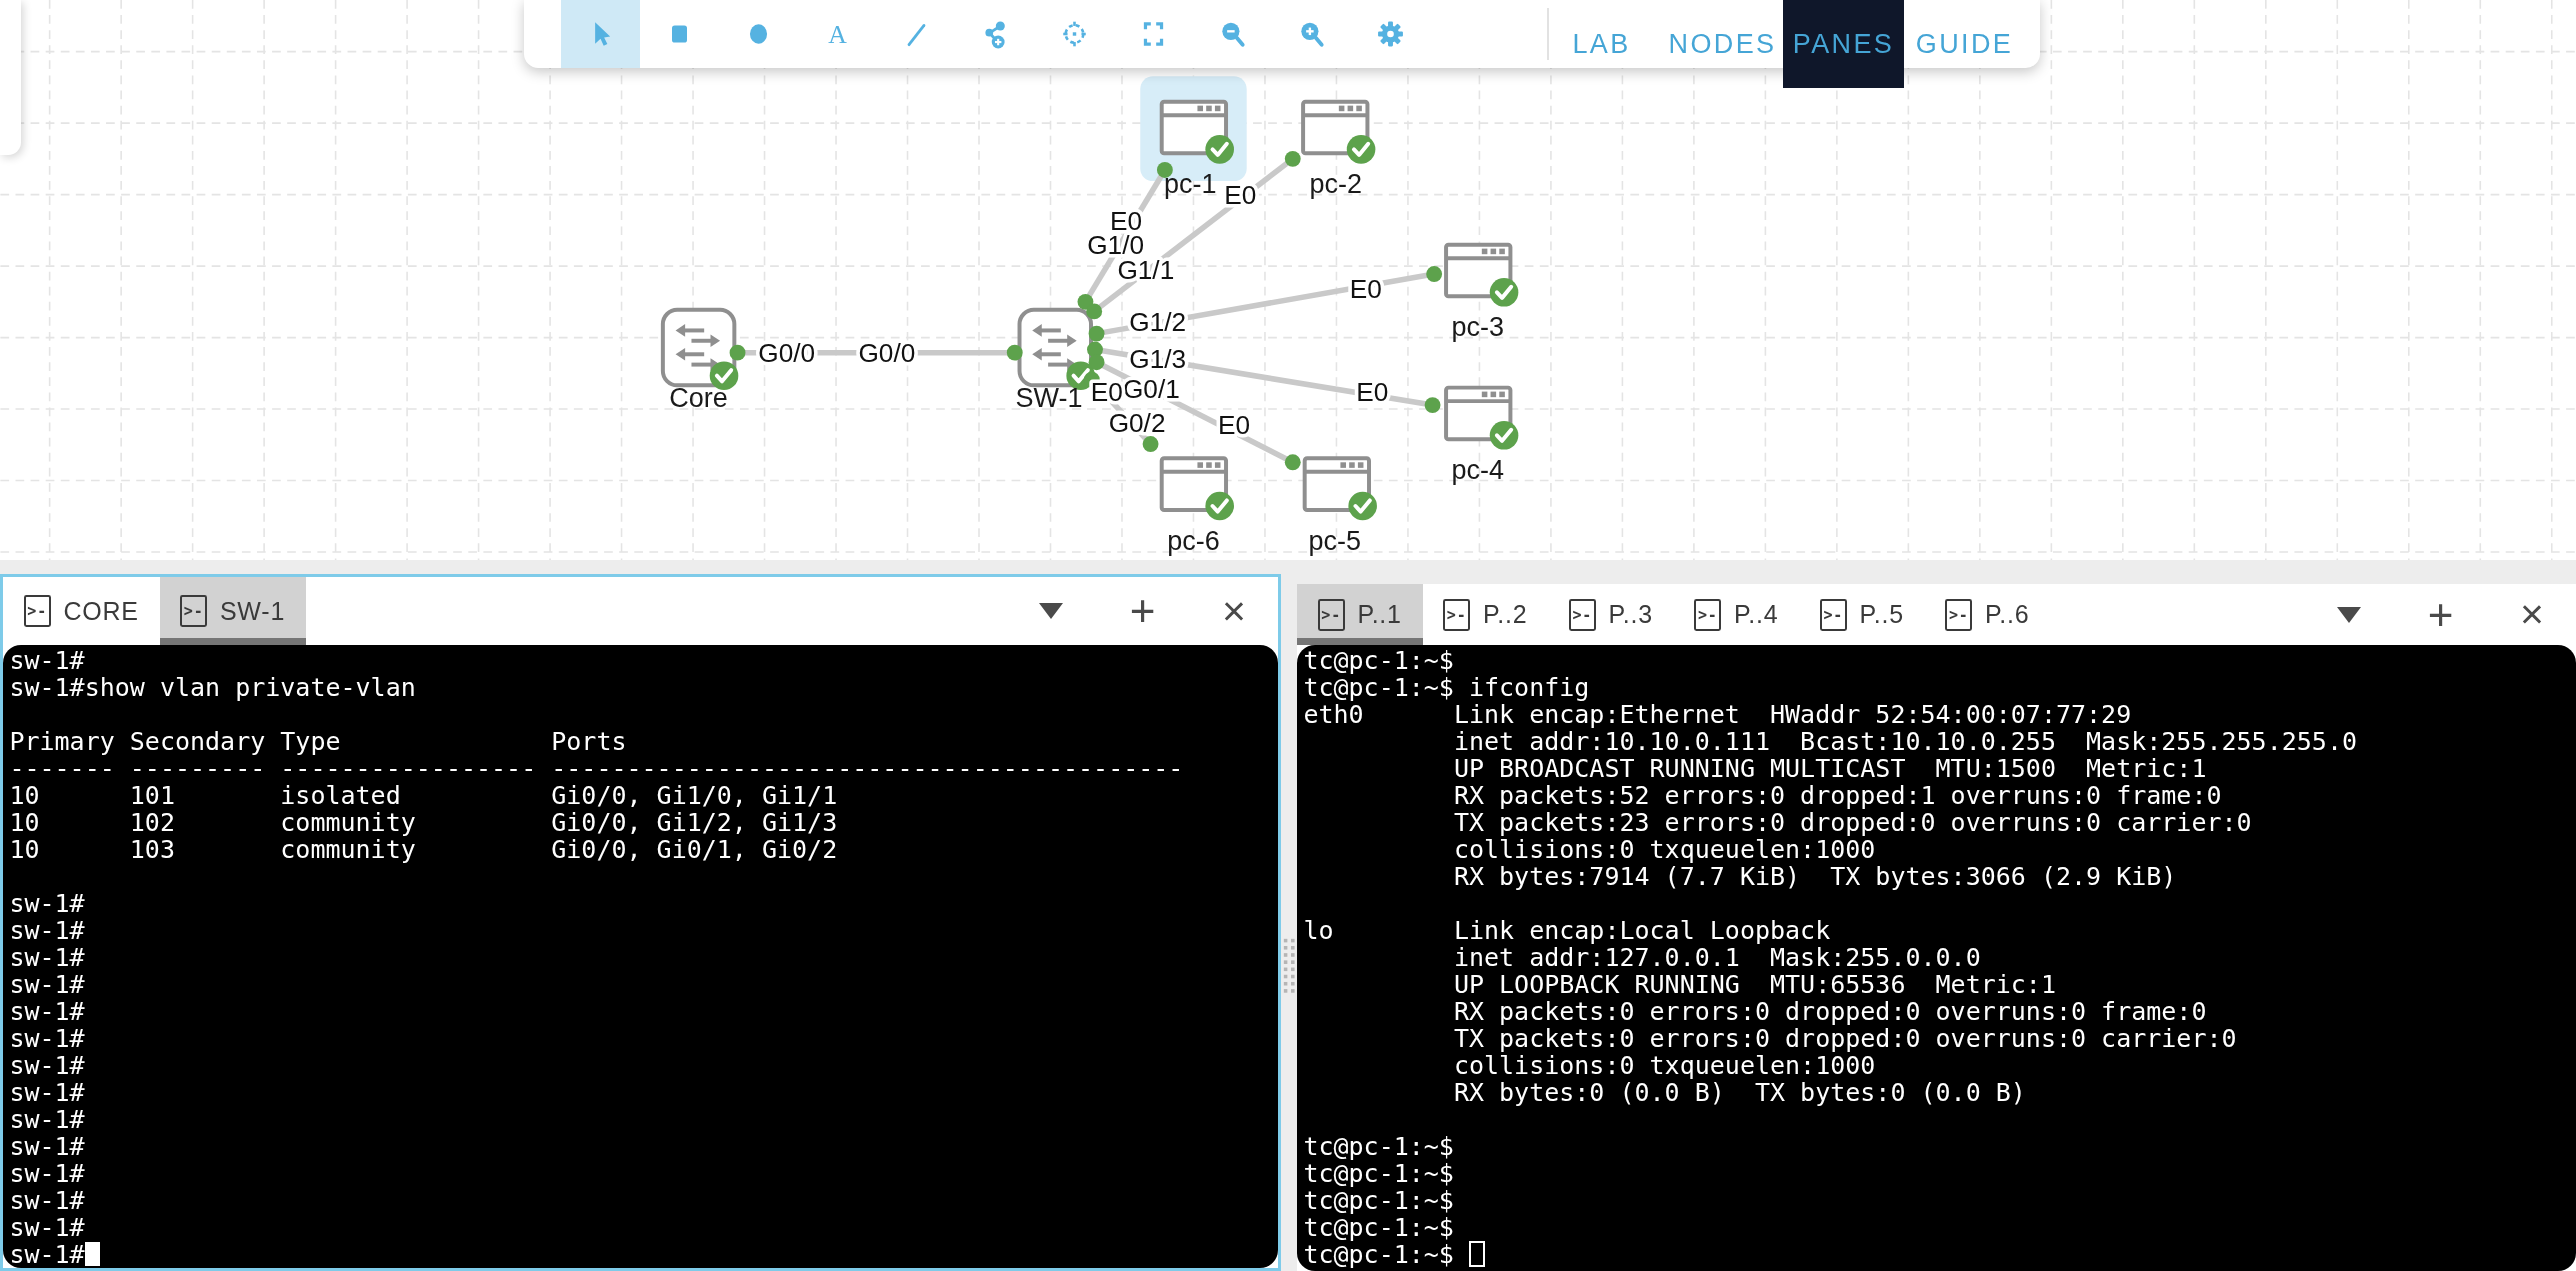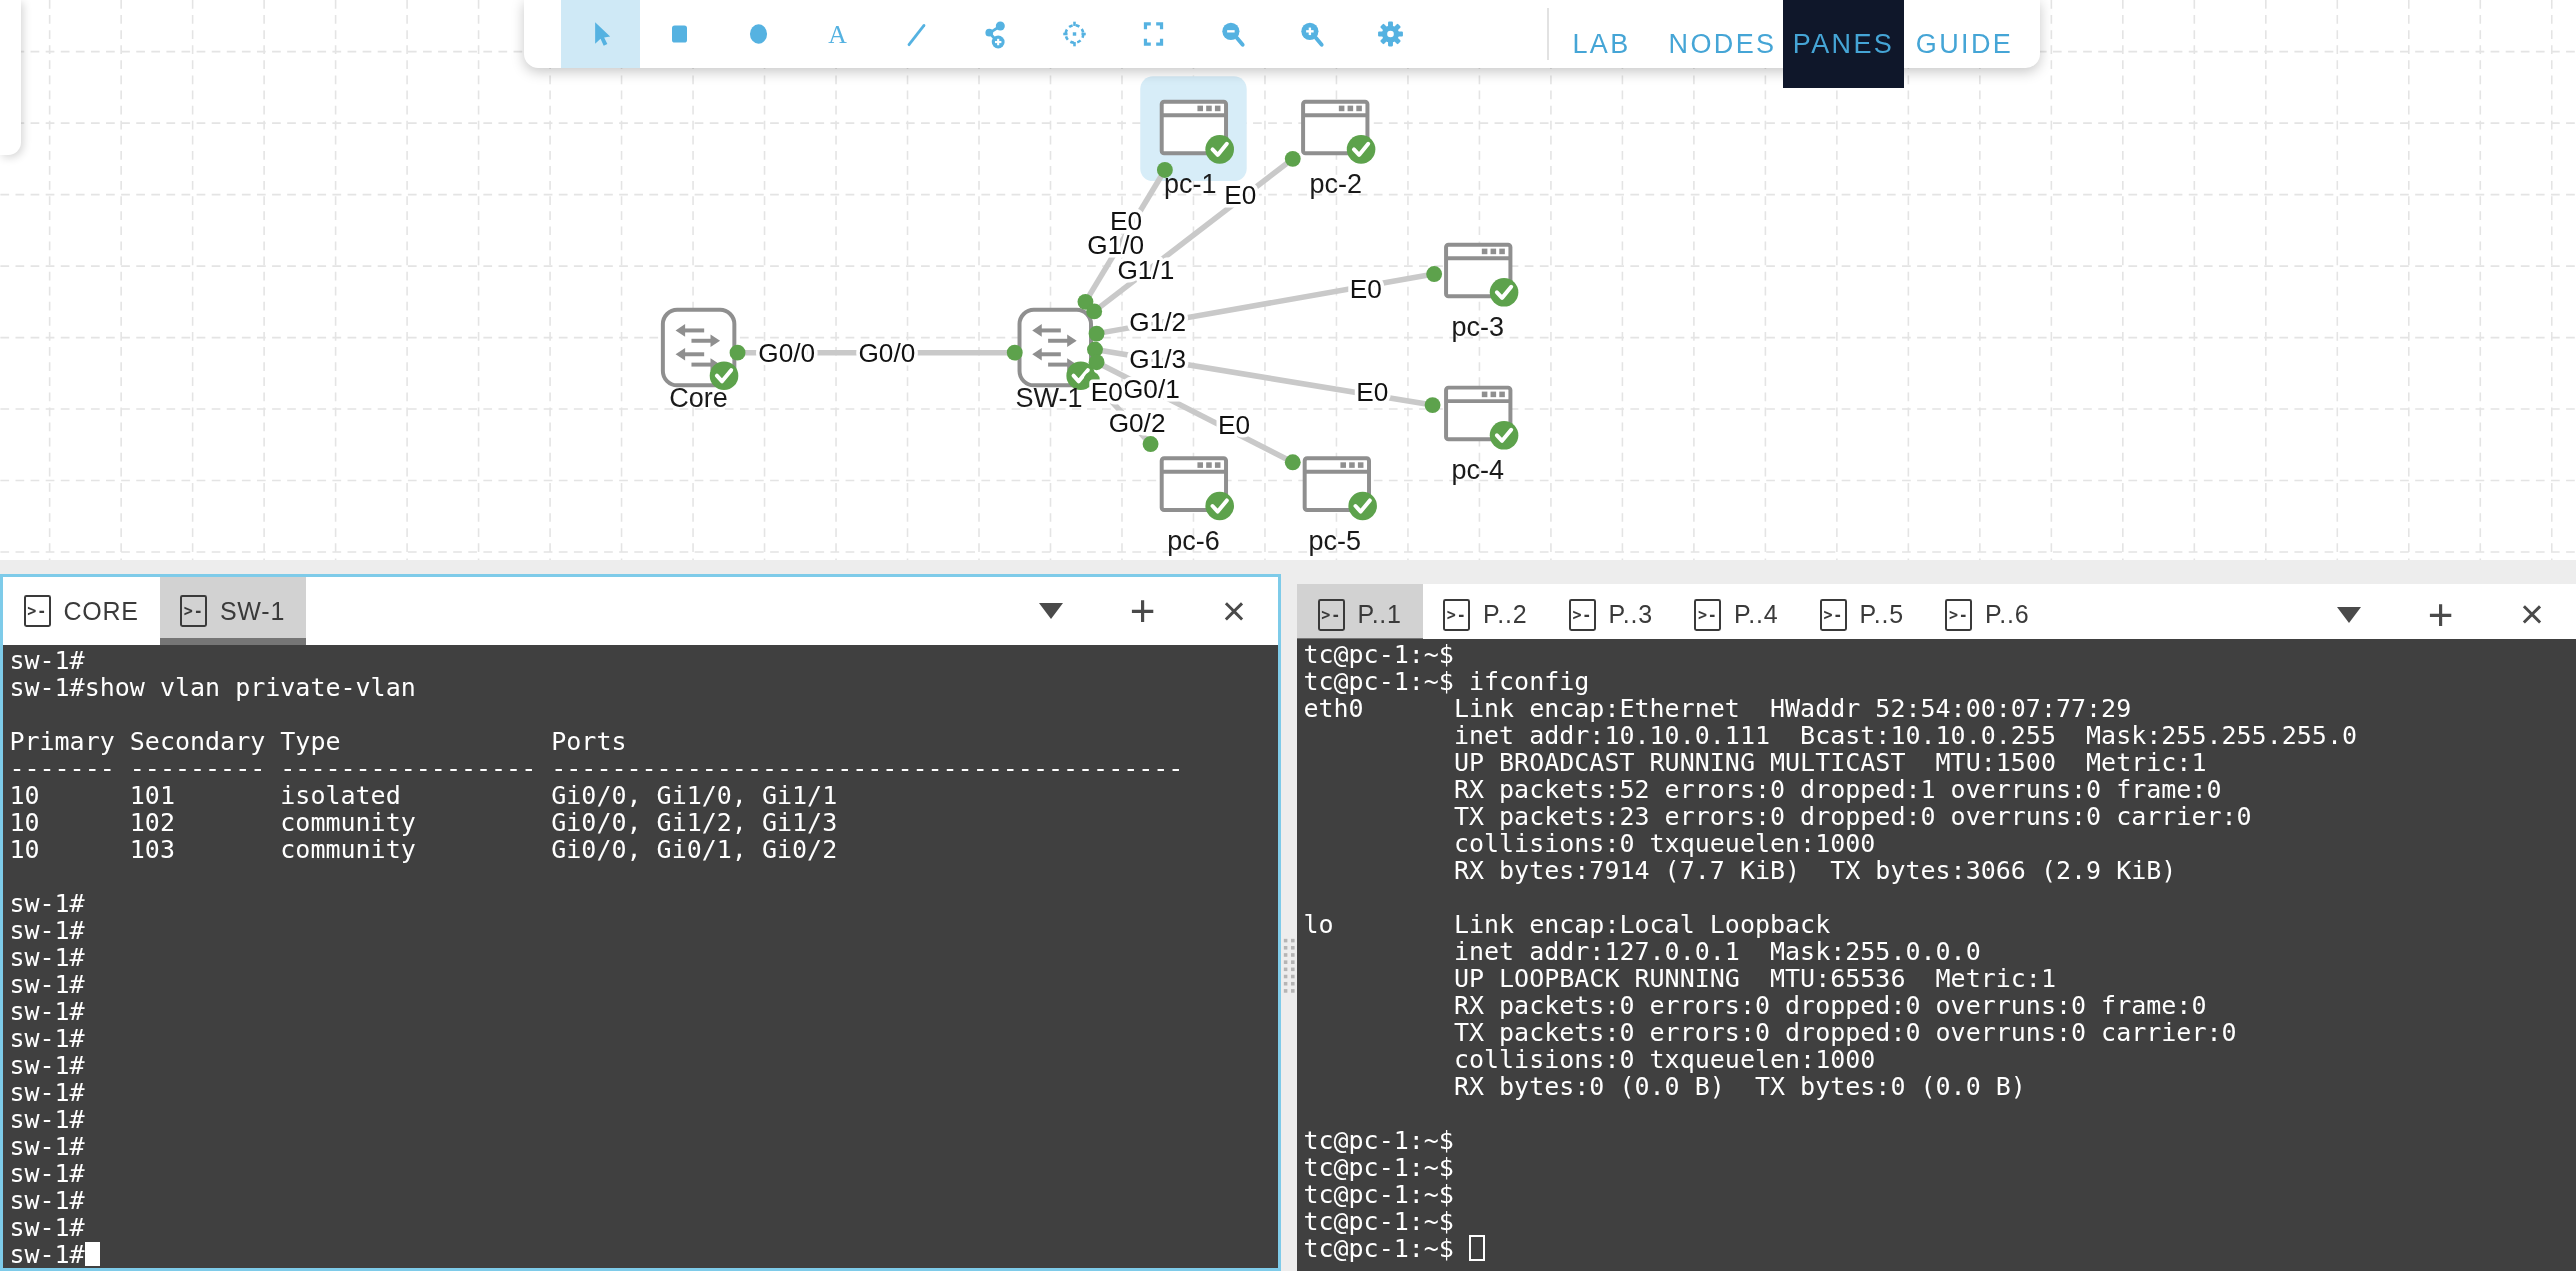--- a/index.html
+++ b/index.html
@@ -49,25 +49,25 @@
                display:flex; align-items:center; justify-content:center;
                font-family:"DejaVu Sans Mono", monospace; font-size:15px; font-weight:bold; color:#3a3a3a; }
   .pane-controls { position:absolute; right:32px; top:0; height:100%; width:207px;
                    display:flex; align-items:center; justify-content:space-between; }
   .ctl { color:#4a4a4a; display:flex; align-items:center; justify-content:center; }
   .ctl-caret { width:0; height:0; border-left:12.7px solid transparent; border-right:12.7px solid transparent;
                border-top:16px solid #4a4a4a; }
   .ctl-plus  { font-size:44px; font-weight:300; line-height:1; }
   .ctl-x     { font-size:41px; font-weight:300; line-height:1; }
 
-  .terminal { position:absolute; left:0; right:0; bottom:0; background:#404040; color:#fff;
+  .terminal { position:absolute; left:0; right:0; bottom:0; background:#000000; color:#fff;
               font-family:"DejaVu Sans Mono", monospace; font-size:25px; line-height:27px;
-              white-space:pre; padding:1.6px 0 0 6.4px; overflow:hidden; }
+              white-space:pre; padding:1.6px 0 0 6.4px; overflow:hidden;border-radius:18px; }
   #pane-left  .terminal { top:68px; }
-  #pane-right .terminal { top:55px; }
+  #pane-right .terminal { top:61px; }
   .cursor-block   { display:inline-block; width:15px; height:24px; background:#fff; vertical-align:-3.2px; }
   .cursor-outline { display:inline-block; width:16px; height:25.4px; border:2.4px solid #fff; vertical-align:-4px; }
 </style>
 </head>
 <body>
 
 <div id="stage">
 
   <div id="canvas">
     <svg id="topo-svg" width="2576" height="560" viewBox="0 0 3242 705">

